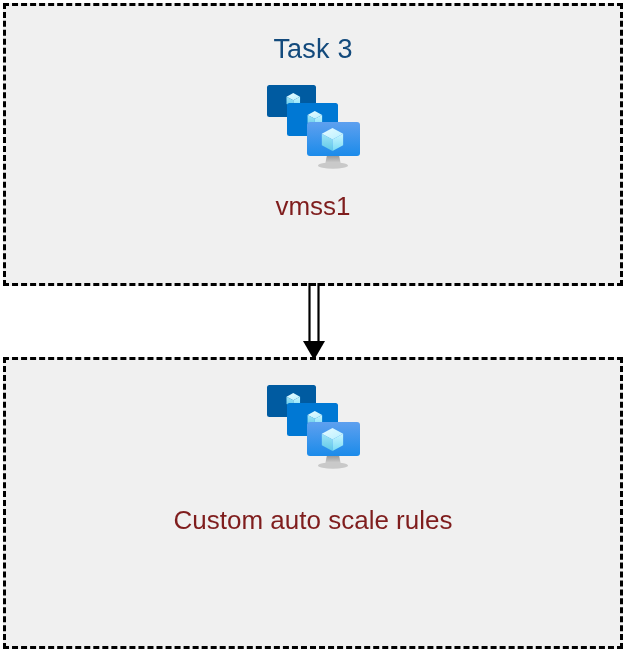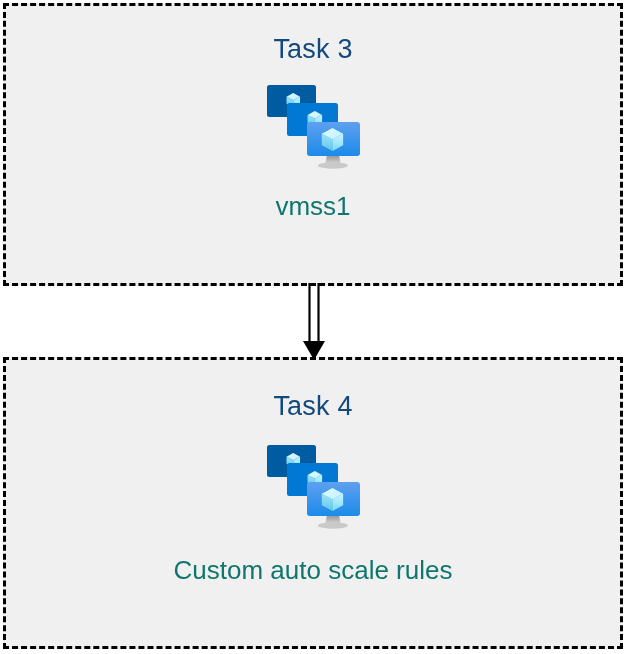--- a/index.html
+++ b/index.html
@@ -62,29 +62,29 @@
 
   
   .vmss-icon {
     display: block;
   }
   #task-box-3 .icon-wrap { margin-top: 18px; }
   #task-box-4 .icon-wrap { margin-top: 21px; }
 
   
   .caption {
-    color: #0f766e;
+    color: #7f1d1d;
     font-size: 26px;
     line-height: 34px;
     text-align: center;
     font-weight: 400;
     white-space: nowrap;
   }
   #task-box-3 .caption { margin-top: 16px; }
-  #task-box-4 .caption { margin-top: 20px; text-align: center; }
+  #task-box-4 .caption { margin-top: 30px; text-align: center; }
 
   
   #connector-arrow {
     position: absolute;
     left: 296px;
     top: 283px;
     width: 36px;
     height: 78px;
   }
 </style>
@@ -165,21 +165,20 @@
   <svg id="connector-arrow" viewBox="0 0 36 78">
 
     <line x1="13.5" y1="0" x2="13.5" y2="60" stroke="#000000" stroke-width="2.2"></line>
     <line x1="22.5" y1="0" x2="22.5" y2="60" stroke="#000000" stroke-width="2.2"></line>
 
     <polygon points="7,58 29,58 18,77" fill="#000000"></polygon>
   </svg>
 
   <div class="task-box" id="task-box-4">
 
-    <div class="task-title">Task 4</div>
 
     <div class="icon-wrap">
       <svg class="vmss-icon" width="96" height="92" viewBox="0 0 96 92">
         <defs>
           <linearGradient id="frontScreen4" x1="0" y1="0" x2="0" y2="1">
             <stop offset="0%" stop-color="#5ea0ef"></stop>
             <stop offset="100%" stop-color="#1b8bea"></stop>
           </linearGradient>
           <linearGradient id="standGrad4" x1="0" y1="0" x2="0" y2="1">
             <stop offset="0%" stop-color="#949494"></stop>

